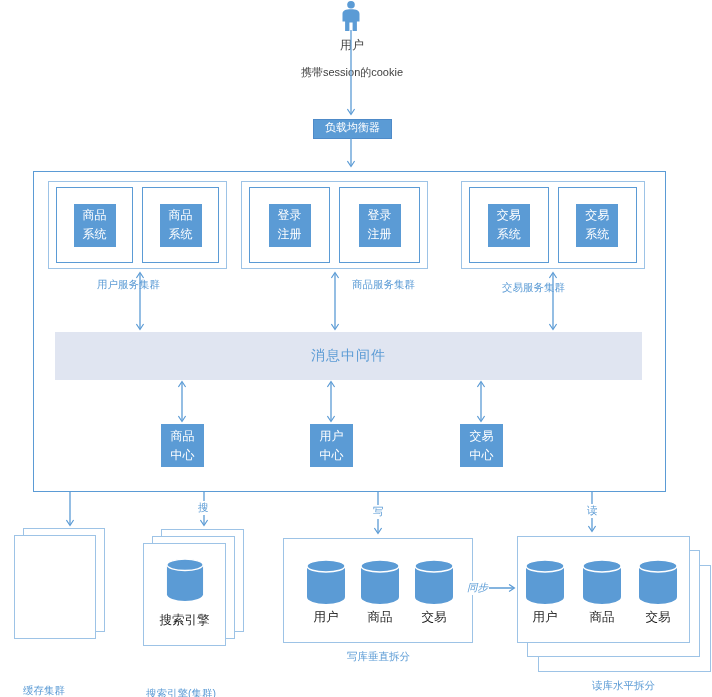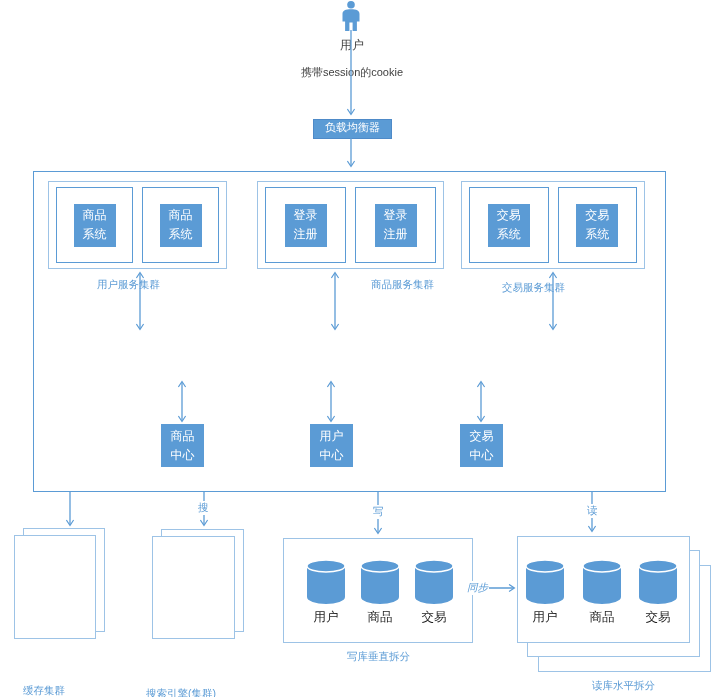--- a/index.html
+++ b/index.html
@@ -59,21 +59,21 @@
       </div>
     </div>
     <div class="service-node">
       <div class="blue-sq">
         <span>商品</span>
         <span>系统</span>
       </div>
     </div>
   </div>
 
-  <div class="cluster z1" style="left:241px;width:187px;margin-left:16px;">
+  <div class="cluster z1" style="left:241px;width:187px;">
     <div class="service-node">
       <div class="blue-sq">
         <span>登录</span>
         <span>注册</span>
       </div>
     </div>
     <div class="service-node">
       <div class="blue-sq">
         <span>登录</span>
         <span>注册</span>
@@ -90,43 +90,53 @@
     </div>
     <div class="service-node">
       <div class="blue-sq">
         <span>交易</span>
         <span>系统</span>
       </div>
     </div>
   </div>
 
   <div class="lbl" style="left:97px;top:278px;">用户服务集群</div>
-  <div class="lbl" style="left:371px;top:278px;">商品服务集群</div>
+  <div class="lbl" style="left:352px;top:278px;">商品服务集群</div>
   <div class="lbl" style="left:502px;top:281px;">交易服务集群</div>
 
+  <div class="mw-bar z1">
+    <span>消息中间件</span>
+  </div>
 
   <div class="blue-sq center-node z1" style="left:161px;">
     <span>商品</span>
     <span>中心</span>
   </div>
   <div class="blue-sq center-node z1" style="left:310px;">
     <span>用户</span>
     <span>中心</span>
   </div>
   <div class="blue-sq center-node z1" style="left:460px;">
     <span>交易</span>
     <span>中心</span>
   </div>
 
   <div class="page z1" style="left:23px;top:528px;width:82px;height:104px;"></div>
   <div class="page z1" style="left:14px;top:535px;width:82px;height:104px;"></div>
   <div class="lbl" style="left:23px;top:684px;">缓存集群</div>
 
   <div class="page z1" style="left:161px;top:529px;width:83px;height:103px;"></div>
   <div class="page z1" style="left:152px;top:536px;width:83px;height:103px;"></div>
+  <div class="page z1" style="left:143px;top:543px;width:83px;height:103px;">
+    <svg style="position:absolute;left:22px;top:13px;" width="38" height="46" viewBox="0 0 40 46">
+      <path d="M1 7 V38 A19 7 0 0 0 39 38 V7" fill="#5B9BD5"></path>
+      <ellipse cx="20" cy="7" rx="19" ry="6" fill="#5B9BD5" stroke="#FFFFFF" stroke-width="1.4"></ellipse>
+    </svg>
+    <div class="node-label" style="position:absolute;left:0;right:0;top:64px;">搜索引擎</div>
+  </div>
   <div class="lbl" style="left:146px;top:654px;margin-top:33px;">搜索引擎(集群)</div>
 
   <div class="page z1" style="left:283px;top:538px;width:190px;height:105px;">
     <div class="db-item" style="left:15px;top:20px;width:54px;">
       <svg width="40" height="46" viewBox="0 0 40 46">
         <path d="M1 7 V38 A19 7 0 0 0 39 38 V7" fill="#5B9BD5"></path>
         <ellipse cx="20" cy="7" rx="19" ry="6" fill="#5B9BD5" stroke="#FFFFFF" stroke-width="1.4"></ellipse>
       </svg>
       <div class="node-label">用户</div>
     </div>

